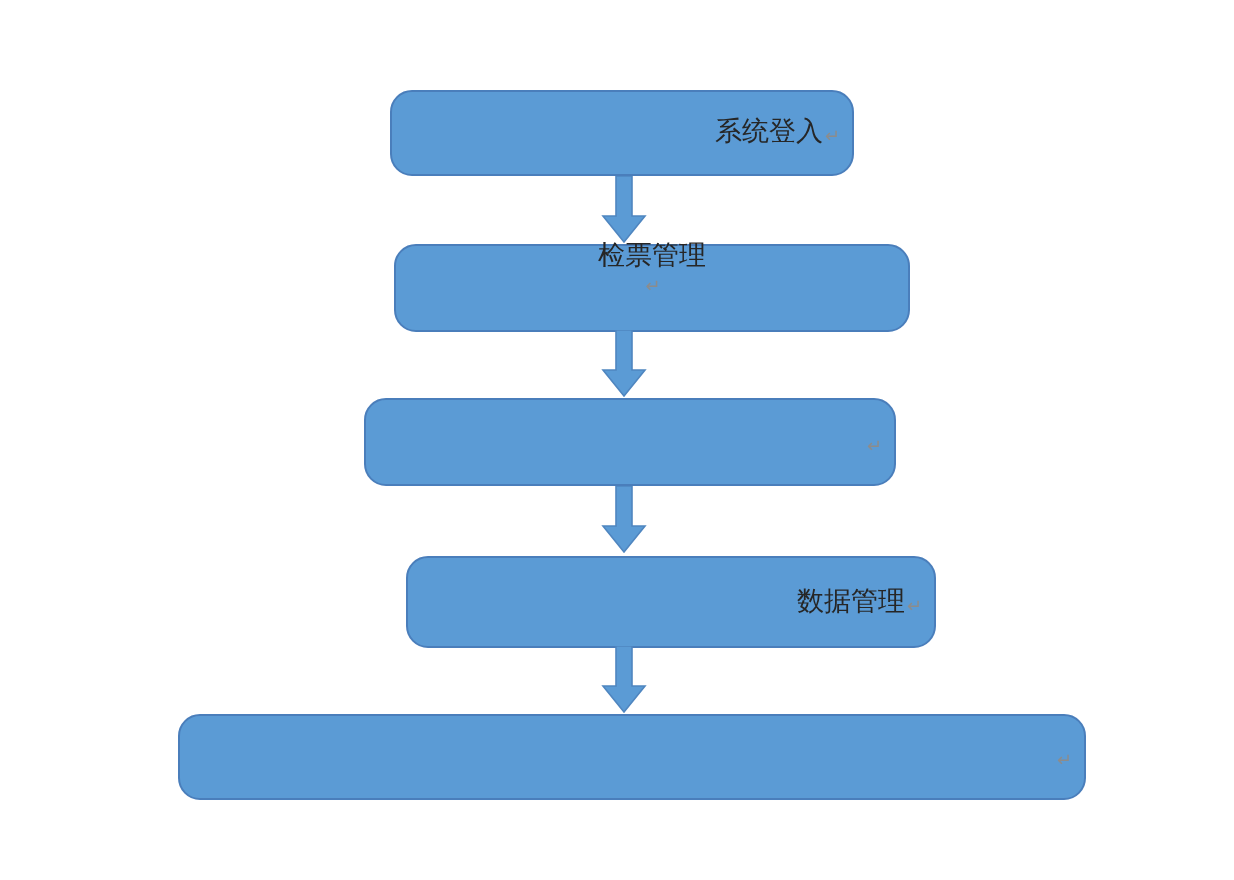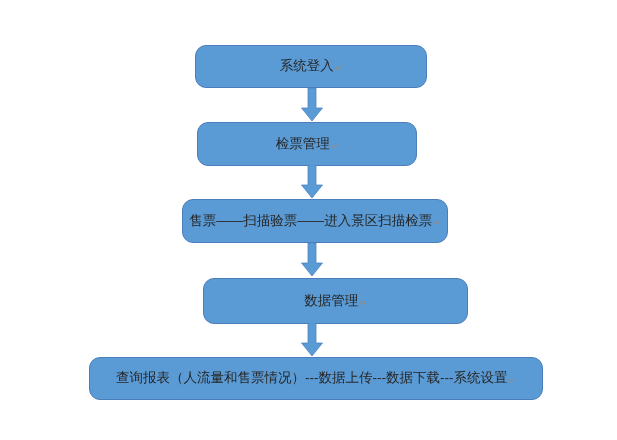--- a/index.html
+++ b/index.html
@@ -20,37 +20,37 @@
   }
   .canvas{position:relative;width:617px;height:440px;}
   .node{
     position:absolute;
     box-sizing:border-box;
     background:var(--node-fill);
     border:1px solid var(--node-border);
     border-radius:11px;
     display:flex;
     align-items:center;
-    justify-content:center;
+    justify-content:flex-end;
     text-align:center;
     color:var(--text);
     font-size:13.5px;
     line-height:1.2;
     padding:18px 6px;
     white-space:nowrap;
   }
   .node .mark{
     font-size:9px;
     color:var(--mark);
     margin-left:1px;
     align-self:center;
     transform:translateY(2px);
   }
   .n1{left:195px;top:45px;width:232px;height:43px;}
-  .n2{left:197px;top:122px;width:220px;height:44px;}
+  .n2{left:197px;top:122px;width:258px;height:44px;flex-direction:column;}
   .n3{left:182px;top:199px;width:266px;height:44px;}
   .n4{left:183px;top:278px;width:265px;height:46px;margin-left:20px;}
   .n5{left:89px;top:357px;width:454px;height:43px;}
   .arrow{position:absolute;left:300px;width:24px;height:34px;}
   .a1{top:88px;}
   .a2{top:165px;}
   .a3{top:243px;}
   .a4{top:323px;}
 </style>
 </head>
@@ -70,35 +70,33 @@
   <div class="node n2">
     <span>检票管理</span>
       <span class="mark">↵</span>
   </div>
 
   <svg class="arrow a2" viewBox="0 0 24 34" xmlns="http://www.w3.org/2000/svg">
     <path d="M8 0 L16 0 L16 20 L22.5 20 L12 33 L1.5 20 L8 20 Z" fill="var(--arrow-fill)" stroke="var(--arrow-border)" stroke-width="0.8"></path>
   </svg>
 
   <div class="node n3">
-    <span>售票——扫描验票——进入景区扫描检票</span>
       <span class="mark">↵</span>
   </div>
 
   <svg class="arrow a3" viewBox="0 0 24 34" xmlns="http://www.w3.org/2000/svg">
     <path d="M8 0 L16 0 L16 20 L22.5 20 L12 33 L1.5 20 L8 20 Z" fill="var(--arrow-fill)" stroke="var(--arrow-border)" stroke-width="0.8"></path>
   </svg>
 
   <div class="node n4">
     <span>数据管理</span>
       <span class="mark">↵</span>
   </div>
 
   <svg class="arrow a4" viewBox="0 0 24 34" xmlns="http://www.w3.org/2000/svg">
     <path d="M8 0 L16 0 L16 20 L22.5 20 L12 33 L1.5 20 L8 20 Z" fill="var(--arrow-fill)" stroke="var(--arrow-border)" stroke-width="0.8"></path>
   </svg>
 
   <div class="node n5">
-    <span>查询报表（人流量和售票情况）---数据上传---数据下载---系统设置</span>
       <span class="mark">↵</span>
   </div>
 
 </div>
 
 </body></html>

